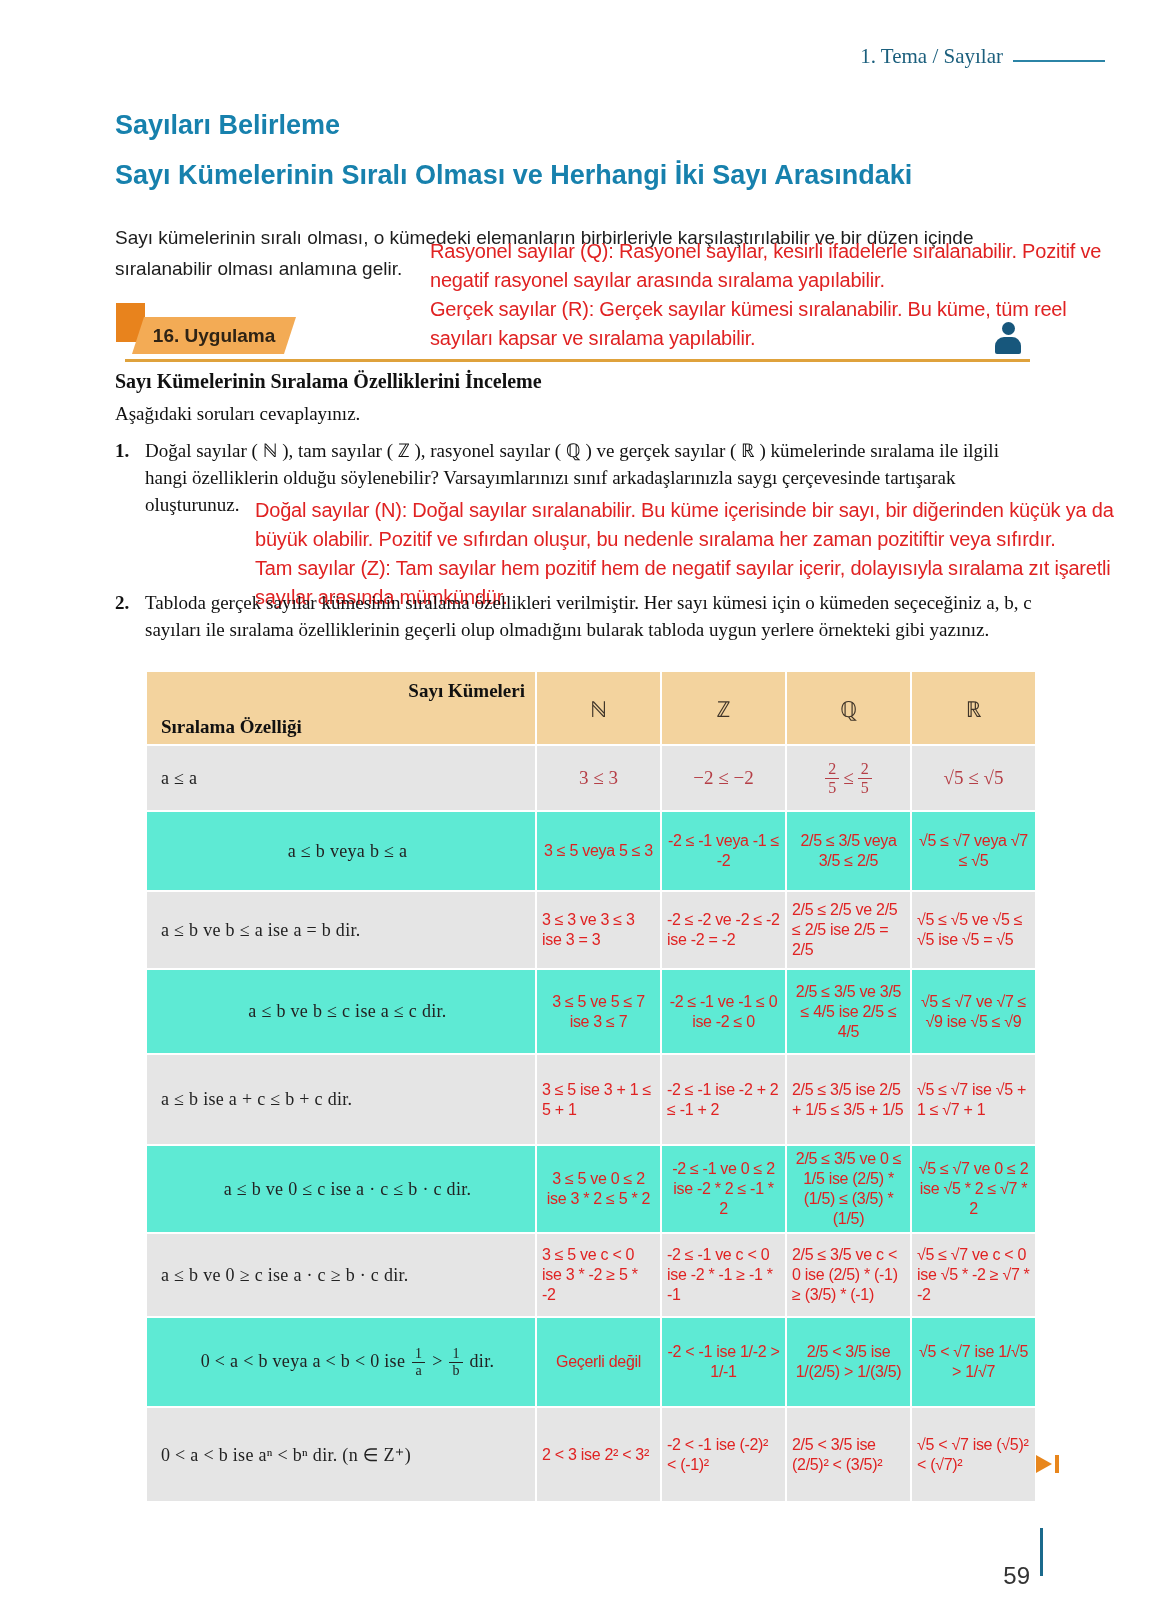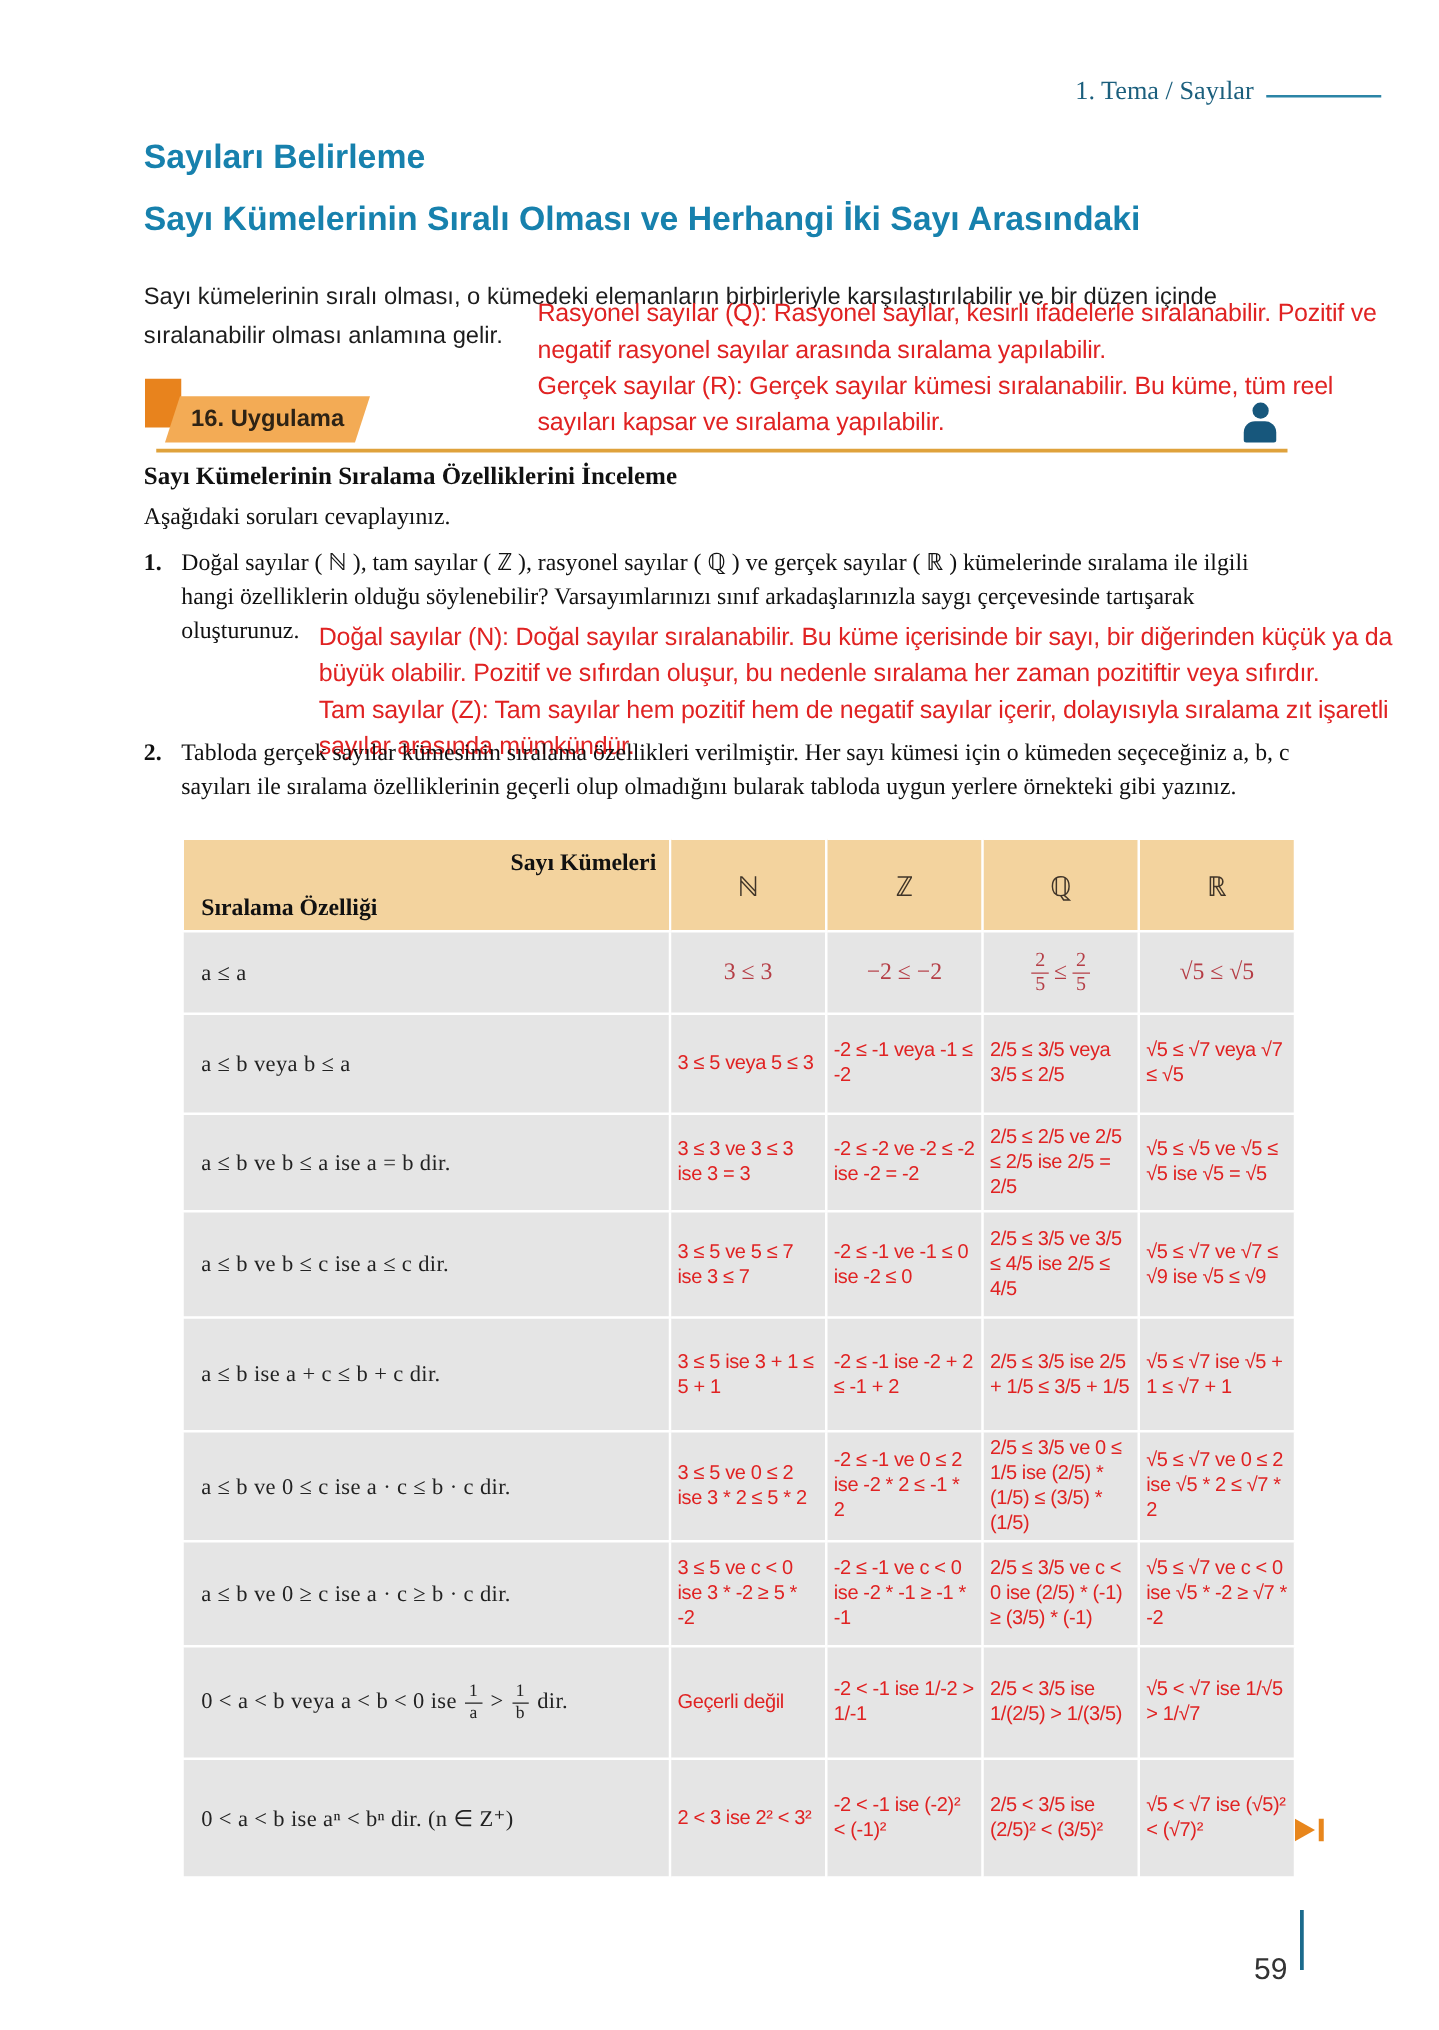--- a/index.html
+++ b/index.html
@@ -1,20 +1,20 @@
 <!DOCTYPE html>
 <html><head>
 <meta charset="utf-8">
 <style>
   html,body{margin:0;padding:0;background:#ffffff;}
   .page{position:relative;width:1151px;height:1624px;background:#ffffff;overflow:hidden;
         font-family:"Liberation Serif",serif;color:#1a1a1a;}
 
   
-  .tophdr{position:absolute;top:44px;right:46px;display:flex;align-items:center;gap:10px;margin-top:16px;}
+  .tophdr{position:absolute;top:44px;right:46px;display:flex;align-items:center;gap:10px;}
   .tophdr .crumb{font-family:"Liberation Serif",serif;font-size:21px;color:#1b5f7d;}
   .hdr-rule{display:inline-block;width:92px;height:2px;background:#2b84a6;margin-top:8px;}
 
   
   .title{position:absolute;left:115px;top:100px;width:940px;
          font-family:"Liberation Sans",sans-serif;font-weight:bold;
          font-size:27px;line-height:50px;color:#1781ad;}
 
   .intro{position:absolute;left:115px;top:203px;width:932px;
          font-family:"Liberation Sans",sans-serif;font-size:19px;line-height:31px;color:#1c1c1c;}
@@ -50,21 +50,21 @@
   .tbl col.c-n,.tbl col.c-z,.tbl col.c-q,.tbl col.c-r{width:125px;}
   .tbl th,.tbl td{border:2px solid #ffffff;vertical-align:middle;}
   .tbl thead th{background:#f3d39e;height:70px;}
   .colhead{font-family:"Liberation Serif",serif;font-weight:normal;font-size:22px;color:#3f3428;text-align:center;}
   .corner{position:relative;background:#f3d39e;
      background-image:linear-gradient(to bottom right,transparent calc(50% - 1.5px),#fff calc(50% - 1.5px),#fff calc(50% + 1.5px),transparent calc(50% + 1.5px));}
   .corner-top{position:absolute;right:10px;top:8px;font-weight:bold;font-size:19px;color:#111;}
   .corner-bottom{position:absolute;left:14px;bottom:6px;font-weight:bold;font-size:19px;color:#111;}
 
   .row-light td{background:#e5e5e5;}
-  .row-dark td{background:#e5e5e5;}
+  .row-dark td{background:#5eead4;text-align:center;}
   .r0{height:66px;}.r1{height:80px;}.r2{height:78px;}.r3{height:85px;}.r4{height:91px;}
   .r5{height:84px;}.r6{height:84px;}.r7{height:90px;}.r8{height:95px;}
 
   .prop{padding-left:14px;font-size:18px;color:#222;letter-spacing:0.3px;}
   .ans{font-family:"Liberation Sans",sans-serif;font-size:16px;line-height:20px;color:#e02222;
        padding:3px 5px;text-align:left;letter-spacing:-0.3px;}
   .ex{font-family:"Liberation Serif",serif;font-size:19px;color:#b53e46;text-align:center;}
 
   .exfrac{display:inline-flex;flex-direction:column;align-items:center;vertical-align:middle;line-height:1;}
   .exfrac .ft{border-bottom:1.5px solid #b53e46;padding:0 3px 1px;font-size:16px;}

